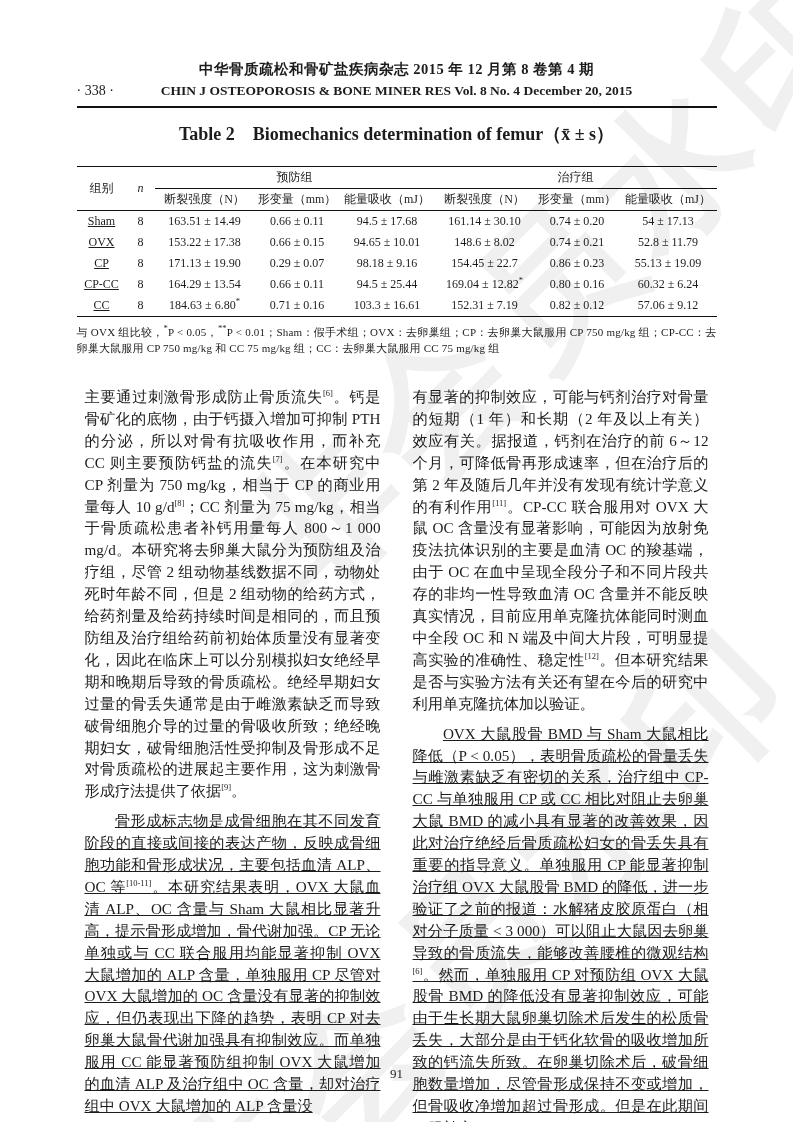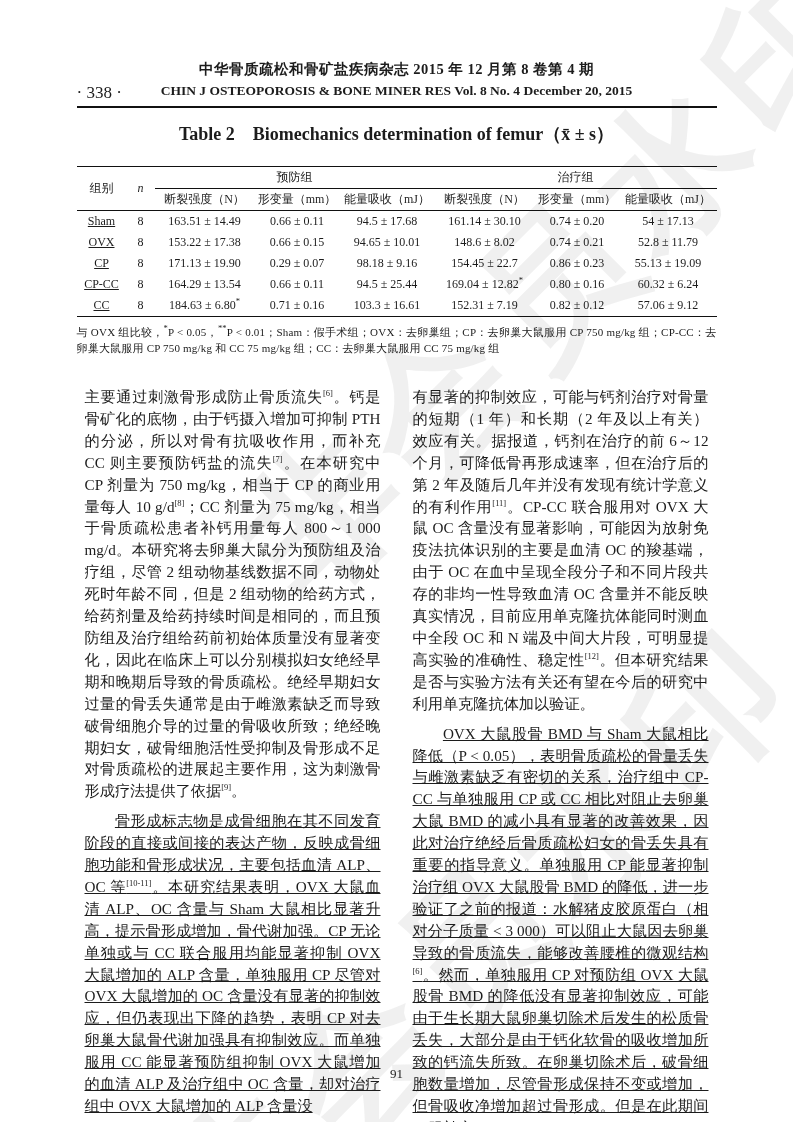--- a/index.html
+++ b/index.html
@@ -26,21 +26,21 @@
     transform-origin:left top;
     pointer-events:none;
     z-index:0;
   }
   .wm1{left:200px;top:500px;}
   .wm2{left:120px;top:1160px;}
   
   .journal-header{position:relative;padding-top:60px;z-index:1;}
   .jt-zh{text-align:center;font-size:14.5px;font-weight:bold;letter-spacing:0.5px;}
   .header-line2{position:relative;text-align:center;font-size:13.5px;font-weight:bold;margin-top:4px;}
-  .page-marker{position:absolute;left:0;top:0;font-weight:normal;font-size:17px;}
+  .page-marker{position:absolute;left:0;top:0;font-weight:normal;font-size:14px;}
   .header-rule{border-top:2px solid #111;margin-top:7px;}
   
   .table-block{position:relative;z-index:1;margin-top:14px;}
   .tbl-title-zh{text-align:center;font-weight:bold;font-size:13px;letter-spacing:0.5px;}
   .tbl-title-en{text-align:center;font-weight:bold;font-size:18px;margin-top:4px;}
   table.biomech{
     width:100%;border-collapse:collapse;margin-top:20px;
     font-size:12px;table-layout:fixed;
   }
   table.biomech th,table.biomech td{

